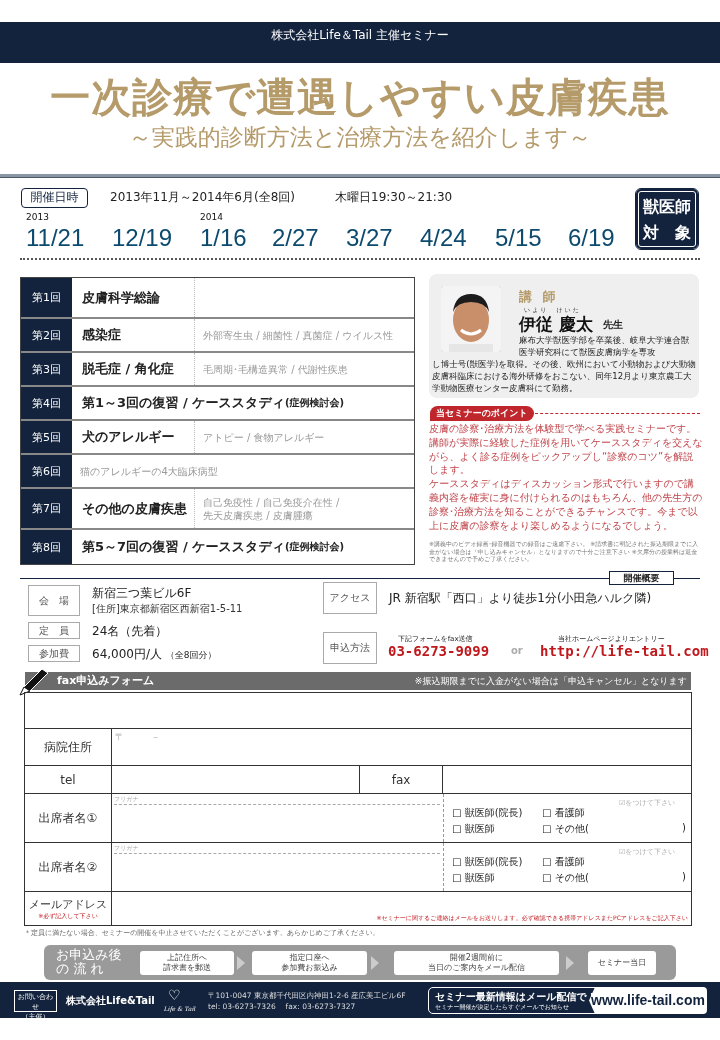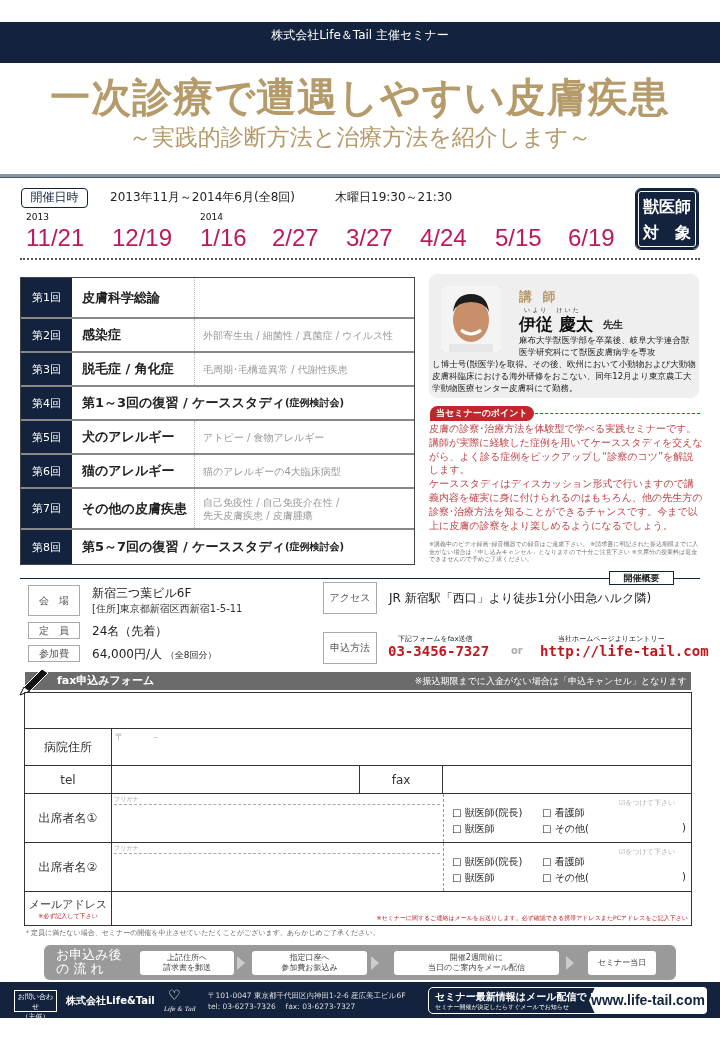--- a/index.html
+++ b/index.html
@@ -6,21 +6,21 @@
   body { width: 720px; height: 1040px; background: #fff; font-family: "DejaVu Sans", sans-serif; color: #222; position: relative; overflow: hidden; }
   .abs { position: absolute; }
   .topbar { left: 0; top: 22px; width: 720px; height: 41px; background: #13233d; color: #fff; font-size: 12px; text-align: center; line-height: 26px; }
   .title { left: 0; top: 70px; width: 720px; text-align: center; font-size: 40px; font-weight: bold; color: #b59a6a; letter-spacing: 1px; }
   .subtitle { left: 0; top: 122px; width: 720px; text-align: center; font-size: 23px; color: #b59a6a; }
   .rule { left: 0; top: 174px; width: 720px; height: 4px; background: #8a96a3; border-bottom: 1px solid #4c5866; }
   .kaisai-badge { left: 21px; top: 188px; width: 67px; height: 20px; border: 1.5px solid #13233d; border-radius: 4px; font-size: 12px; text-align: center; line-height: 17px; color: #13233d; }
   .schedule-text { left: 110px; top: 189px; font-size: 12px; color: #222; }
   .schedule-time { left: 335px; top: 189px; font-size: 12px; color: #222; }
   .dates { left: 26px; top: 212px; width: 600px; height: 40px; }
-  .date { position: absolute; top: 12px; font-size: 24px; color: #be185d; font-family: "Liberation Sans", sans-serif; }
+  .date { position: absolute; top: 12px; font-size: 24px; color: #0c4a6e; font-family: "Liberation Sans", sans-serif; }
   .year { position: absolute; top: 0; font-size: 9px; color: #111; }
   .target-badge { left: 636px; top: 189px; width: 62px; height: 60px; background: #13233d; border-radius: 5px; border: 2px solid #13233d; outline: 1px solid #13233d; box-shadow: 0 0 0 1px #fff inset; color: #fff; text-align: center; font-size: 16px; font-weight: bold; line-height: 26px; padding-top: 3px; }
   .dotline { left: 20px; top: 258px; width: 680px; border-top: 2px dotted #555; }
   .curriculum { left: 20px; top: 277px; width: 395px; border: 1px solid #444; }
   .crow { display: flex; border-bottom: 2px solid #888; height: 34px; }
   .crow:last-child { border-bottom: none; }
   .crow.tall { height: 41px; }
   .cnum { width: 51px; background: #13233d; color: #fff; font-size: 11px; font-weight: normal; display: flex; align-items: center; justify-content: center; }
   .ctitle { width: 123px; padding-left: 10px; font-size: 13px; font-weight: bold; display: flex; align-items: center; border-right: 1px dotted #bbb; }
   .cdesc { flex: 1; padding-left: 8px; font-size: 10px; color: #999; display: flex; align-items: center; line-height: 13px; }
@@ -122,21 +122,20 @@
         <small>(症例検討会)</small>
       </div>
   </div>
   <div class="crow">
     <div class="cnum">第5回</div>
     <div class="ctitle">犬のアレルギー</div>
     <div class="cdesc">アトピー / 食物アレルギー</div>
   </div>
   <div class="crow">
     <div class="cnum">第6回</div>
-    <div class="ctitle">猫のアレルギー</div>
     <div class="cdesc">猫のアレルギーの4大臨床病型</div>
   </div>
   <div class="crow tall">
     <div class="cnum">第7回</div>
     <div class="ctitle">その他の皮膚疾患</div>
     <div class="cdesc" style="white-space:pre-line">自己免疫性 / 自己免疫介在性 /
 先天皮膚疾患 / 皮膚腫瘍</div>
   </div>
   <div class="crow">
     <div class="cnum">第8回</div>
@@ -181,21 +180,21 @@
 <div class="abs" style="left:92px;top:602px;font-size:10px;color:#333;">[住所]東京都新宿区西新宿1-5-11</div>
 <div class="abs label-box" style="left:28px;top:622px;width:52px;height:17px;line-height:15px;">定　員</div>
 <div class="abs info-text" style="left:92px;top:623px;">24名（先着）</div>
 <div class="abs label-box" style="left:28px;top:645px;width:52px;height:17px;line-height:15px;">参加費</div>
 <div class="abs info-text" style="left:92px;top:646px;"><span>64,000円/人</span> <span style="font-size:9px">（全8回分）</span></div>
 
 <div class="abs label-box" style="left:323px;top:582px;width:54px;height:32px;line-height:30px;">アクセス</div>
 <div class="abs info-text" style="left:389px;top:590px;">JR 新宿駅「西口」より徒歩1分(小田急ハルク隣)</div>
 <div class="abs label-box" style="left:323px;top:632px;width:54px;height:32px;line-height:30px;">申込方法</div>
 <div class="abs" style="left:398px;top:634px;font-size:7px;">下記フォームをfax送信</div>
-<div class="abs fax-no" style="left:388px;top:643px;">03-3456-7327</div>
+<div class="abs fax-no" style="left:388px;top:643px;">03-6273-9099</div>
 <div class="abs" style="left:511px;top:645px;font-size:10px;color:#aaa;font-weight:bold;">or</div>
 <div class="abs" style="left:558px;top:634px;font-size:7px;">当社ホームページよりエントリー</div>
 <div class="abs fax-no" style="left:540px;top:643px;">http://life-tail.com</div>
 
 <div class="abs form-header">
   <span class="lbl">fax申込みフォーム</span>
   <span class="note">※振込期限までに入金がない場合は「申込キャンセル」となります</span>
 </div>
 <div class="abs pencil">
   <svg width="40" height="30" viewBox="0 0 40 30">

